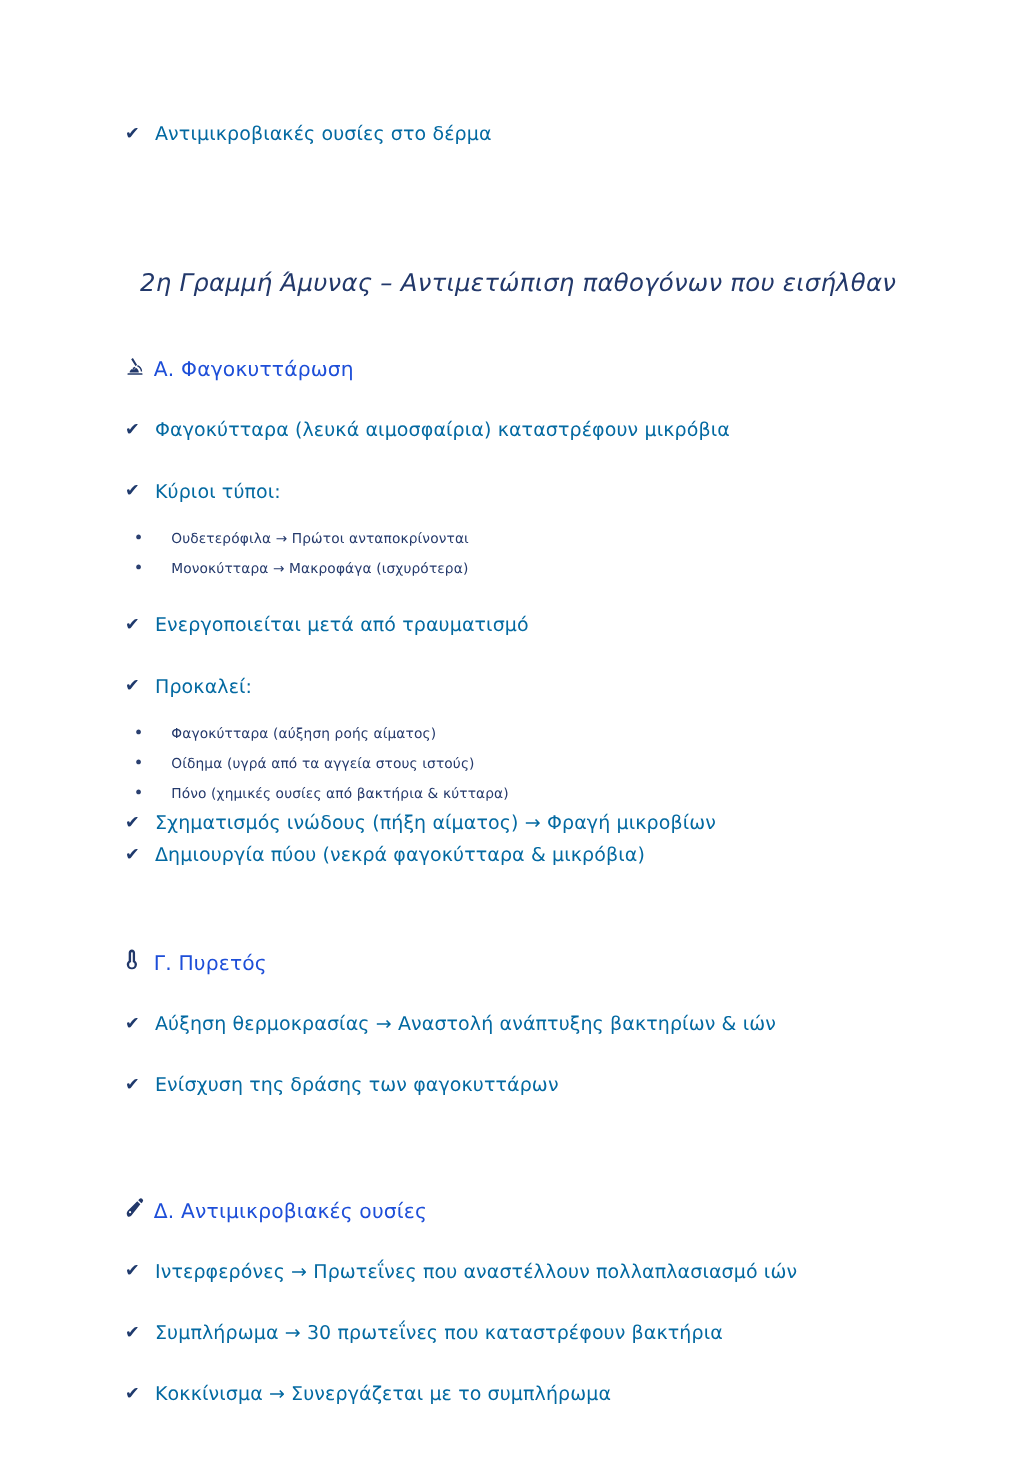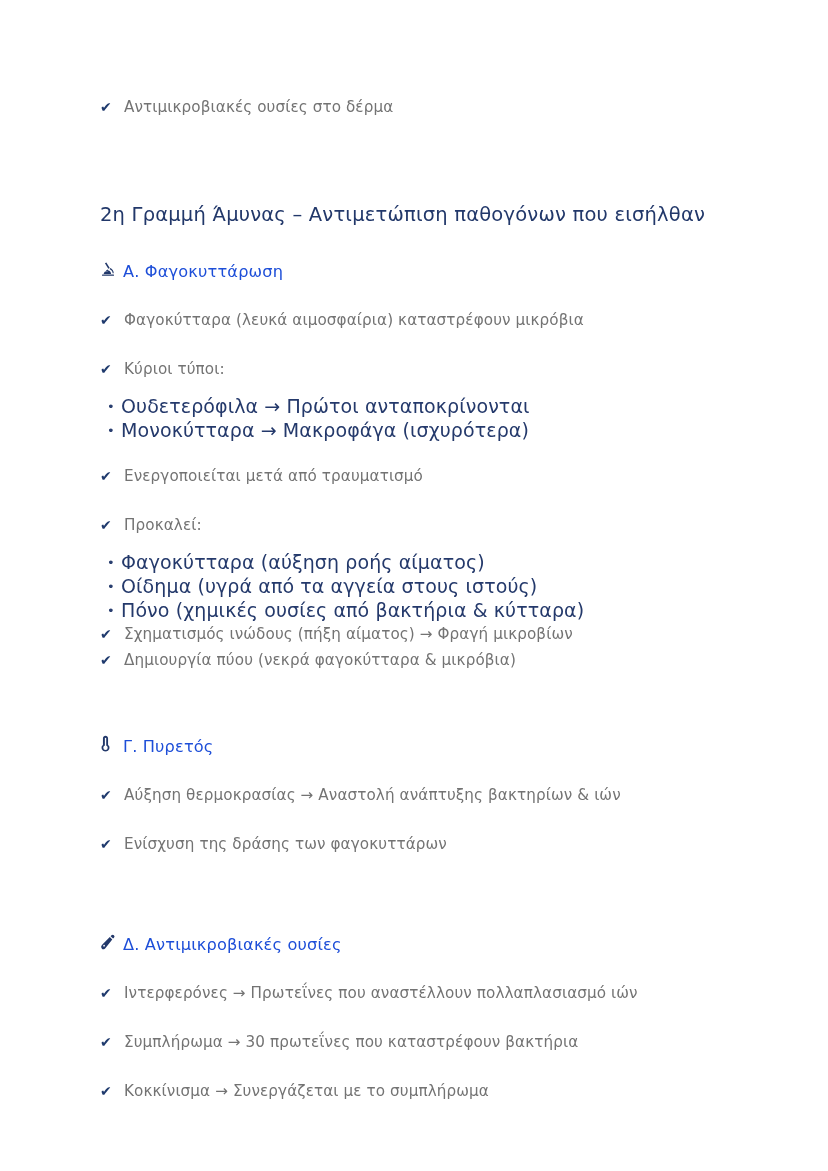--- a/index.html
+++ b/index.html
@@ -38,42 +38,43 @@
     font-size: 15px;
     line-height: 22px;
     color: #1f3a6d;
     text-align: left;
   }
   .txt {
     flex: 1 1 auto;
     font-size: 15.2px;
     line-height: 22px;
     letter-spacing: 0.1px;
-    color: #737373;
+    color: #0369a1;
     white-space: nowrap;
   }
 
   
   .check-item { margin-bottom: 26px; }
   .check-item .mark {
     font-size: 14px;
     line-height: 23px;
   }
   .check-item.tight { margin-bottom: 3px; }
   .check-item.tight-last { margin-bottom: 0; }
 
   
   .h1 {
     font-size: 19.5px;
     line-height: 26px;
     font-weight: 400;
     letter-spacing: 0.2px;
     color: #22386a;
-    margin: 0;
-    white-space: nowrap;
+    margin: 12px;
+    white-space: nowrap;
+    font-style: italic;
   }
 
   
   .h2-row {
     display: flex;
     align-items: baseline;
     margin-bottom: 26px;
   }
   .h2-icon {
     flex: 0 0 auto;
@@ -107,25 +108,26 @@
     width: 21px;
     font-size: 13px;
     line-height: 23px;
     color: #2a3f70;
     text-align: left;
     padding-left: 7px;
     box-sizing: border-box;
   }
   .sublist .stxt {
     flex: 1 1 auto;
-    font-size: 19px;
+    font-size: 11px;
     line-height: 23px;
     letter-spacing: 0.1px;
     color: #24396b;
     white-space: nowrap;
+    margin-left: 16px;
   }
 
   
   .sp-xl { height: 57px; }
   .sp-lg { height: 30px; }
   .sp-md { height: 22px; }
   .sp-gap { height: 75px; }
   .sp-gap2 { height: 60px; }
 </style>
 </head>

